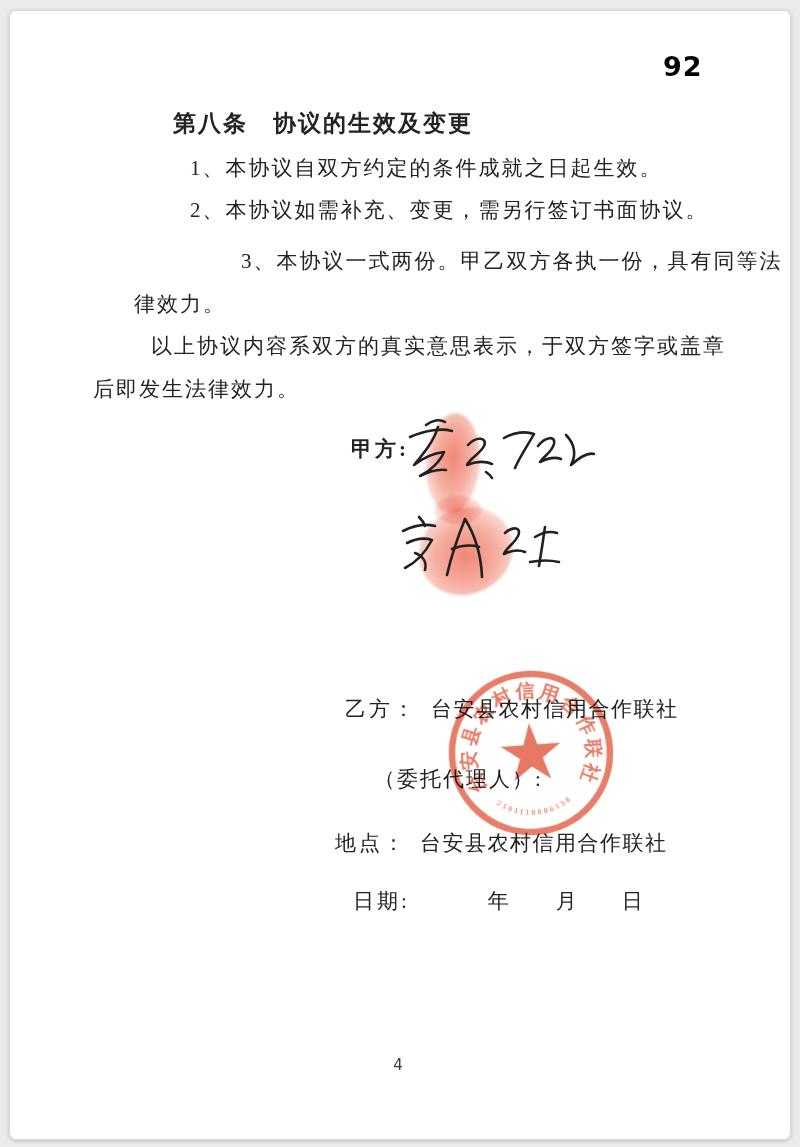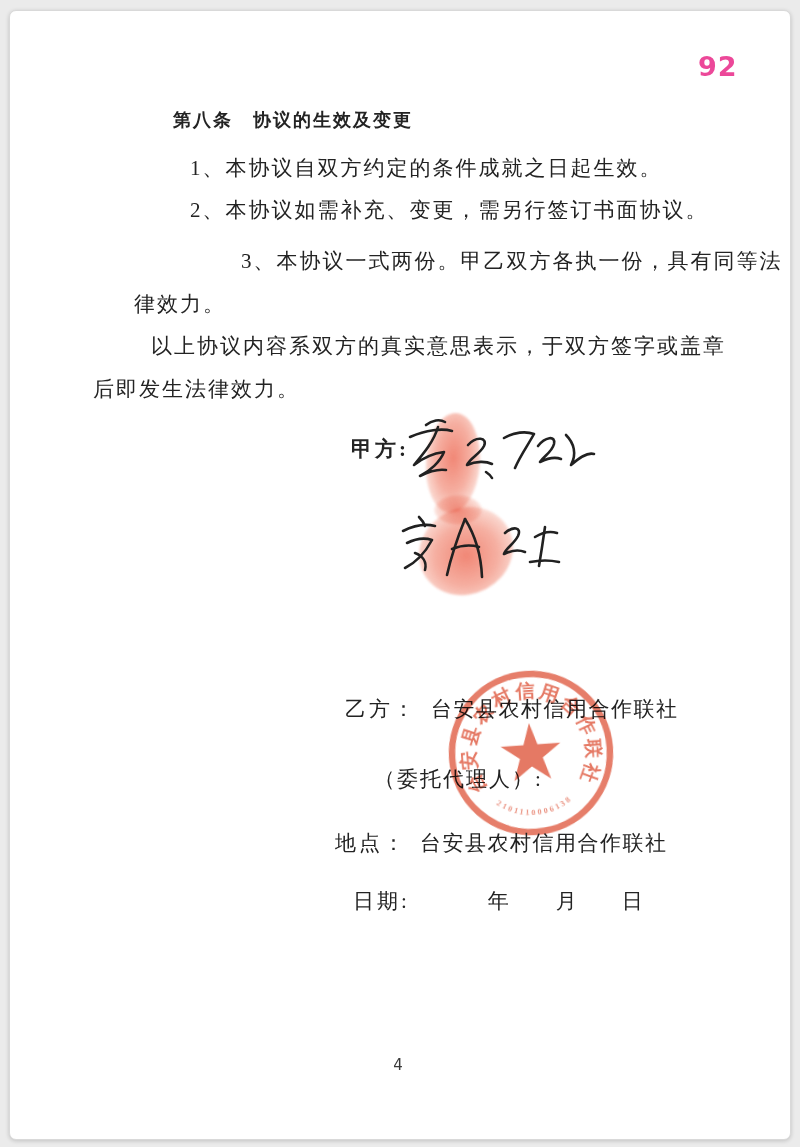--- a/index.html
+++ b/index.html
@@ -14,28 +14,28 @@
     position: absolute;
     left: 9px; top: 10px; right: 9px; bottom: 7px;
     background: #ffffff;
     border: 1px solid #d9d9d9;
     border-radius: 7px;
     box-shadow: 0 1px 4px rgba(0,0,0,0.18);
   }
   .abs { position: absolute; }
   .ink { color: #232323; }
   .corner-num {
-    left: 688px; top: 40px;
+    left: 653px; top: 40px;
     font-family: "DejaVu Sans", sans-serif;
-    font-size: 27px; font-weight: 600; color: #ec4899;
+    font-size: 27px; font-weight: 600; color: #000000;
     letter-spacing: 1px;
   }
   .heading {
     left: 163px; top: 97px;
-    font-size: 18px; font-weight: 700;
+    font-size: 23px; font-weight: 700;
     letter-spacing: 2px;
   }
   .bodyline { font-size: 21px; letter-spacing: 2px; line-height: 43px; }
   .clause1 { left: 180px; top: 136px; }
   .clause2 { left: 180px; top: 178px; }
   .clause3 {
     left: 84px; top: 229px; width: 660px;
     text-indent: 107px; word-break: break-all; margin-left: 40px;
   }
   .closing {

